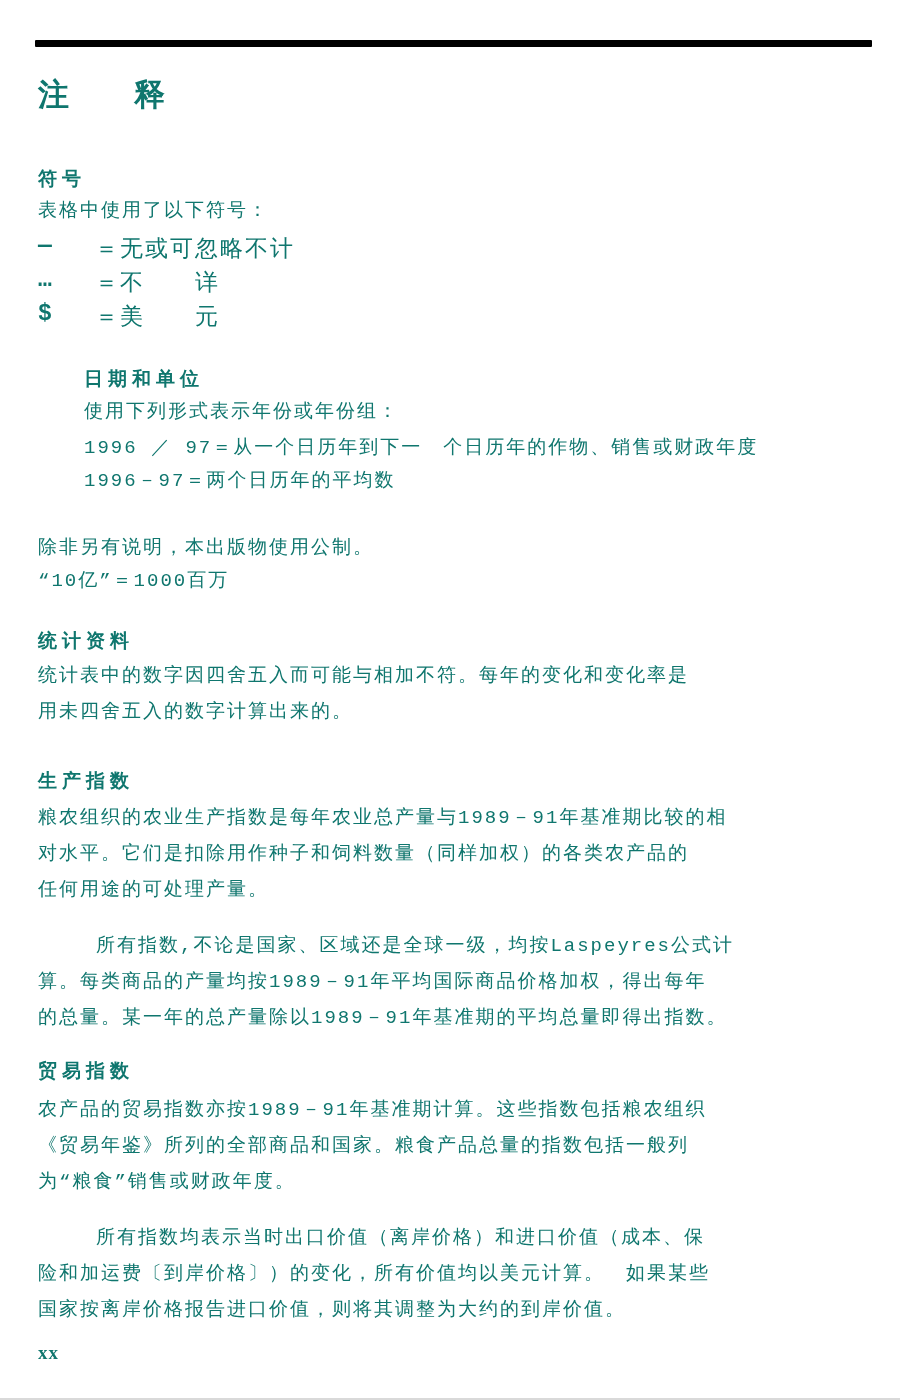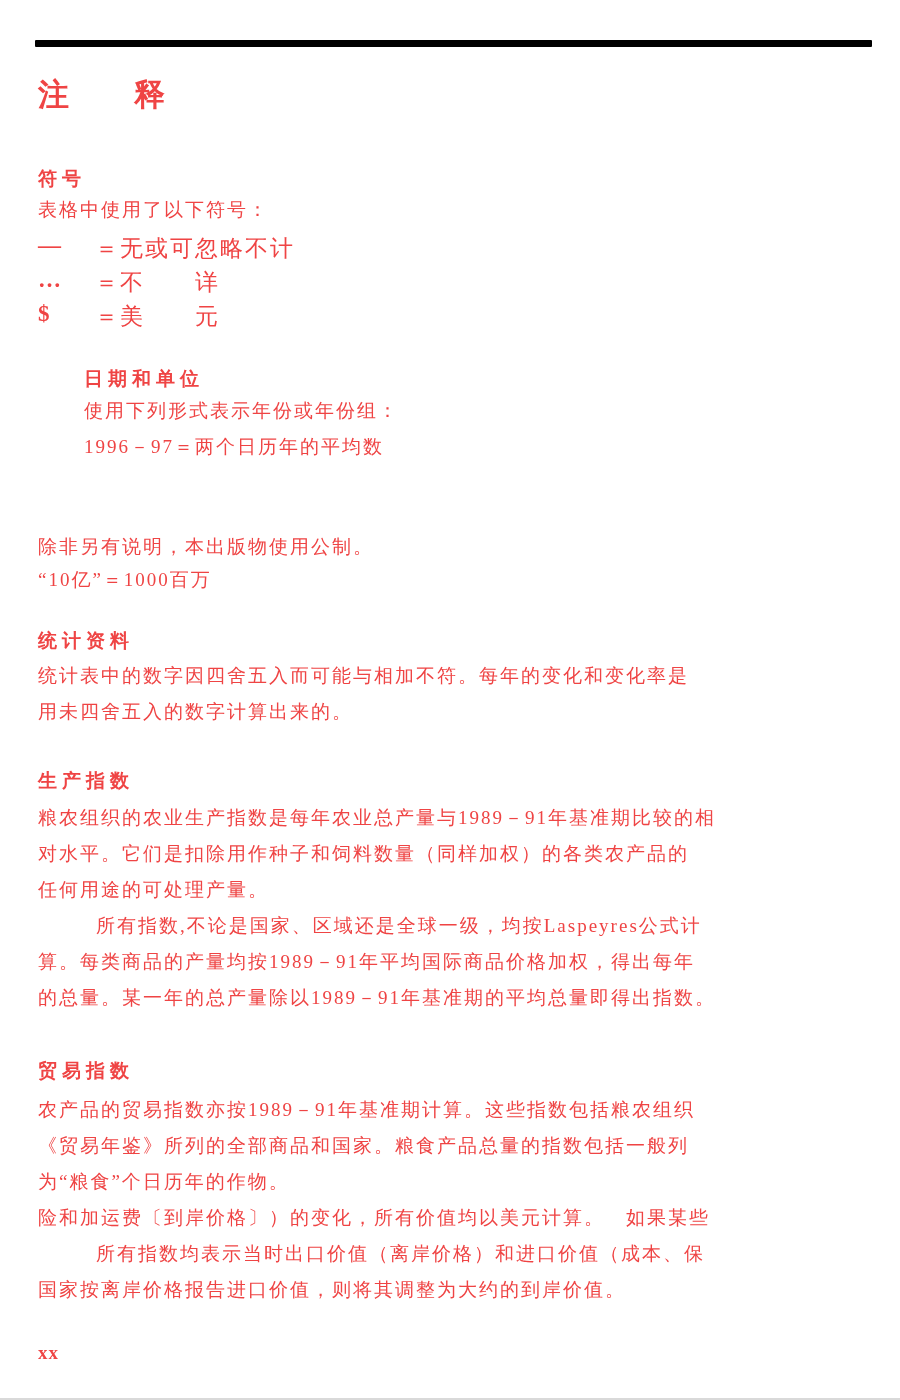--- a/index.html
+++ b/index.html
@@ -5,21 +5,21 @@
   html, body {
     margin: 0;
     padding: 0;
     background: #ffffff;
   }
   .page {
     position: relative;
     width: 900px;
     height: 1400px;
     background: #ffffff;
-    color: #ef4444;
+    color: #0f766e;
     font-family: "Liberation Serif", "DejaVu Serif", serif;
     overflow: hidden;
   }
   .top-rule {
     position: absolute;
     top: 40px;
     left: 35px;
     width: 837px;
     height: 7px;
     background: #000000;
@@ -32,20 +32,21 @@
     margin: 0;
     font-size: 31px;
     font-weight: bold;
     letter-spacing: 1px;
     white-space: nowrap;
   }
   .sec {
     position: absolute;
     left: 38px;
     right: 28px;
+    font-family: Liberation Mono, monospace;
   }
   .heading {
     margin: 0;
     font-size: 19px;
     font-weight: bold;
     letter-spacing: 5px;
     white-space: nowrap;
   }
   .line {
     font-size: 19px;
@@ -77,21 +78,21 @@
   .sec-notes .line { height: 33px; }
   .sec-stats { top: 628px; }
   .sec-stats .heading { height: 30px; }
   .sec-stats .line { line-height: 36px; }
   .sec-prod { top: 768px; }
   .sec-prod .heading { height: 32px; }
   .sec-prod .line { line-height: 36px; }
   .sec-trade { top: 1058px; }
   .sec-trade .heading { height: 34px; }
   .sec-trade .line { line-height: 36px; }
-  .indent-first { text-indent: 58px; }
+  .indent-first { text-indent: 58px; margin-top: 20px; }
   .page-number {
     position: absolute;
     top: 1342px;
     left: 38px;
     font-size: 19px;
     font-weight: bold;
     letter-spacing: 1px;
   }
   .bottom-edge {
     position: absolute;
@@ -124,20 +125,21 @@
     </div>
     <div class="symrow">
       <span class="sym">$</span>
       <span>＝美　　元</span>
     </div>
   </section>
 
   <section class="sec sec-dates">
     <h2 class="heading">日期和单位</h2>
     <div class="line intro">使用下列形式表示年份或年份组：</div>
+    <div class="line dline">1996 ／ 97＝从一个日历年到下一　个日历年的作物、销售或财政年度</div>
     <div class="line dline">1996－97＝两个日历年的平均数</div>
   </section>
 
   <section class="sec sec-notes">
     <div class="line">除非另有说明，本出版物使用公制。</div>
     <div class="line">“10亿”＝1000百万</div>
   </section>
 
   <section class="sec sec-stats">
     <h2 class="heading">统计资料</h2>
@@ -152,23 +154,23 @@
     <div class="line">任何用途的可处理产量。</div>
     <div class="line indent-first">所有指数,不论是国家、区域还是全球一级，均按Laspeyres公式计</div>
     <div class="line">算。每类商品的产量均按1989－91年平均国际商品价格加权，得出每年</div>
     <div class="line">的总量。某一年的总产量除以1989－91年基准期的平均总量即得出指数。</div>
   </section>
 
   <section class="sec sec-trade">
     <h2 class="heading">贸易指数</h2>
     <div class="line">农产品的贸易指数亦按1989－91年基准期计算。这些指数包括粮农组织</div>
     <div class="line">《贸易年鉴》所列的全部商品和国家。粮食产品总量的指数包括一般列</div>
-    <div class="line">为“粮食”个日历年的作物。</div>
+    <div class="line">为“粮食”销售或财政年度。</div>
+    <div class="line indent-first">所有指数均表示当时出口价值（离岸价格）和进口价值（成本、保</div>
     <div class="line">险和加运费〔到岸价格〕）的变化，所有价值均以美元计算。　如果某些</div>
-    <div class="line indent-first">所有指数均表示当时出口价值（离岸价格）和进口价值（成本、保</div>
     <div class="line">国家按离岸价格报告进口价值，则将其调整为大约的到岸价值。</div>
   </section>
 
   <div class="page-number">xx</div>
 
   <div class="bottom-edge"></div>
 
 </div>
 
 </body></html>

